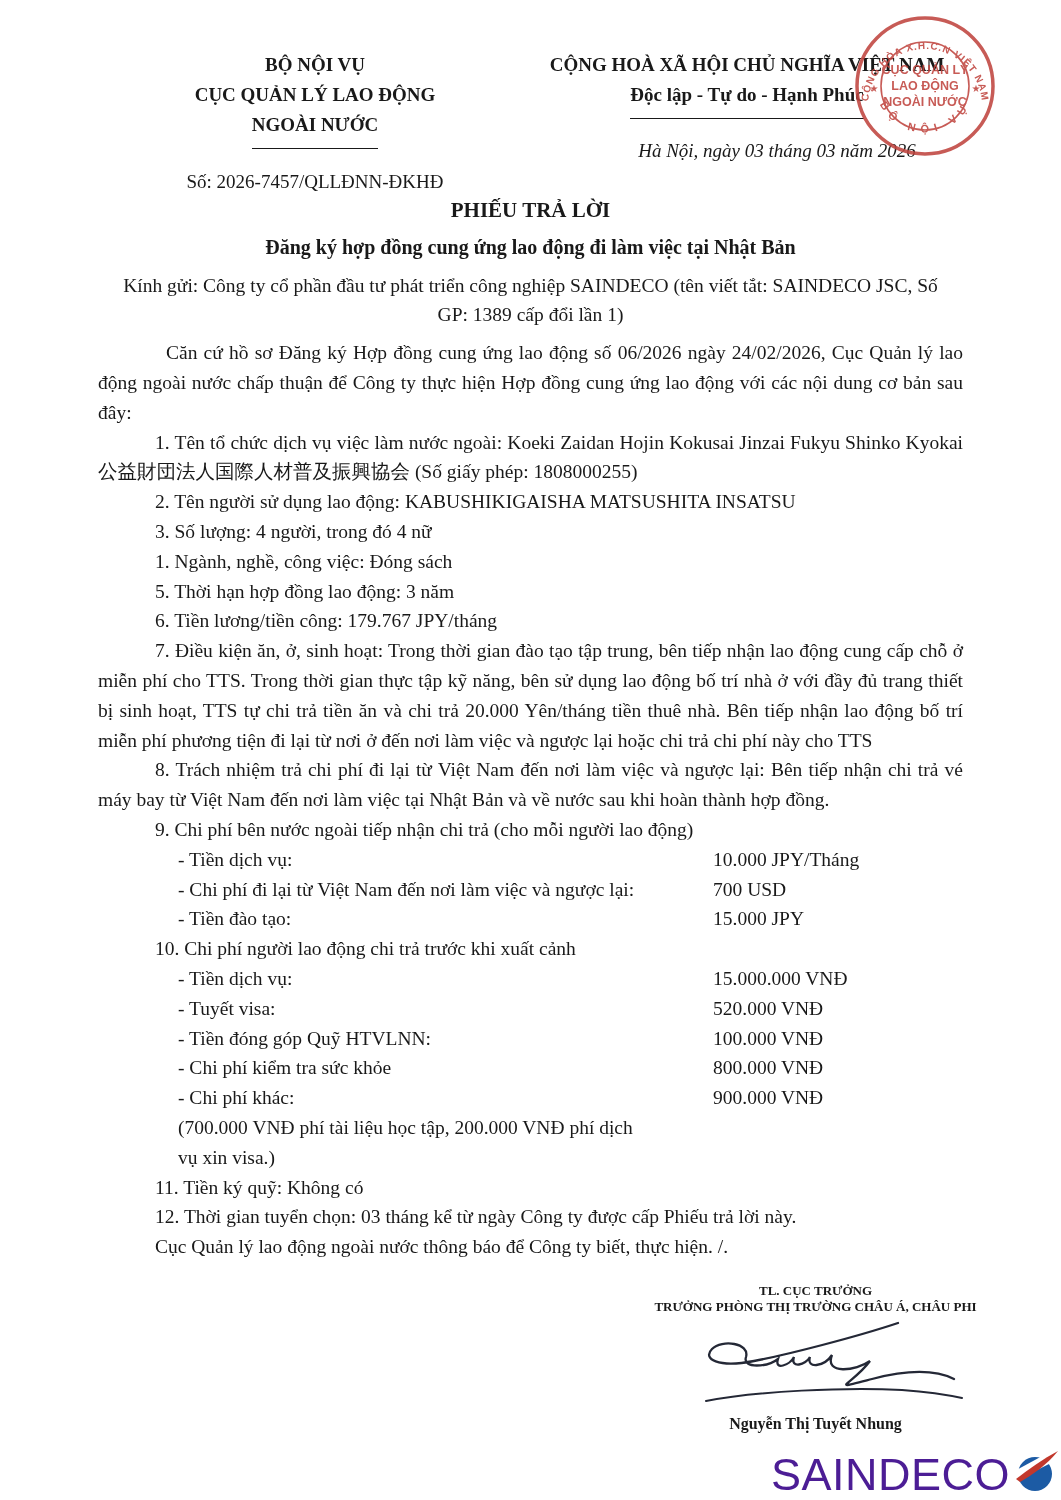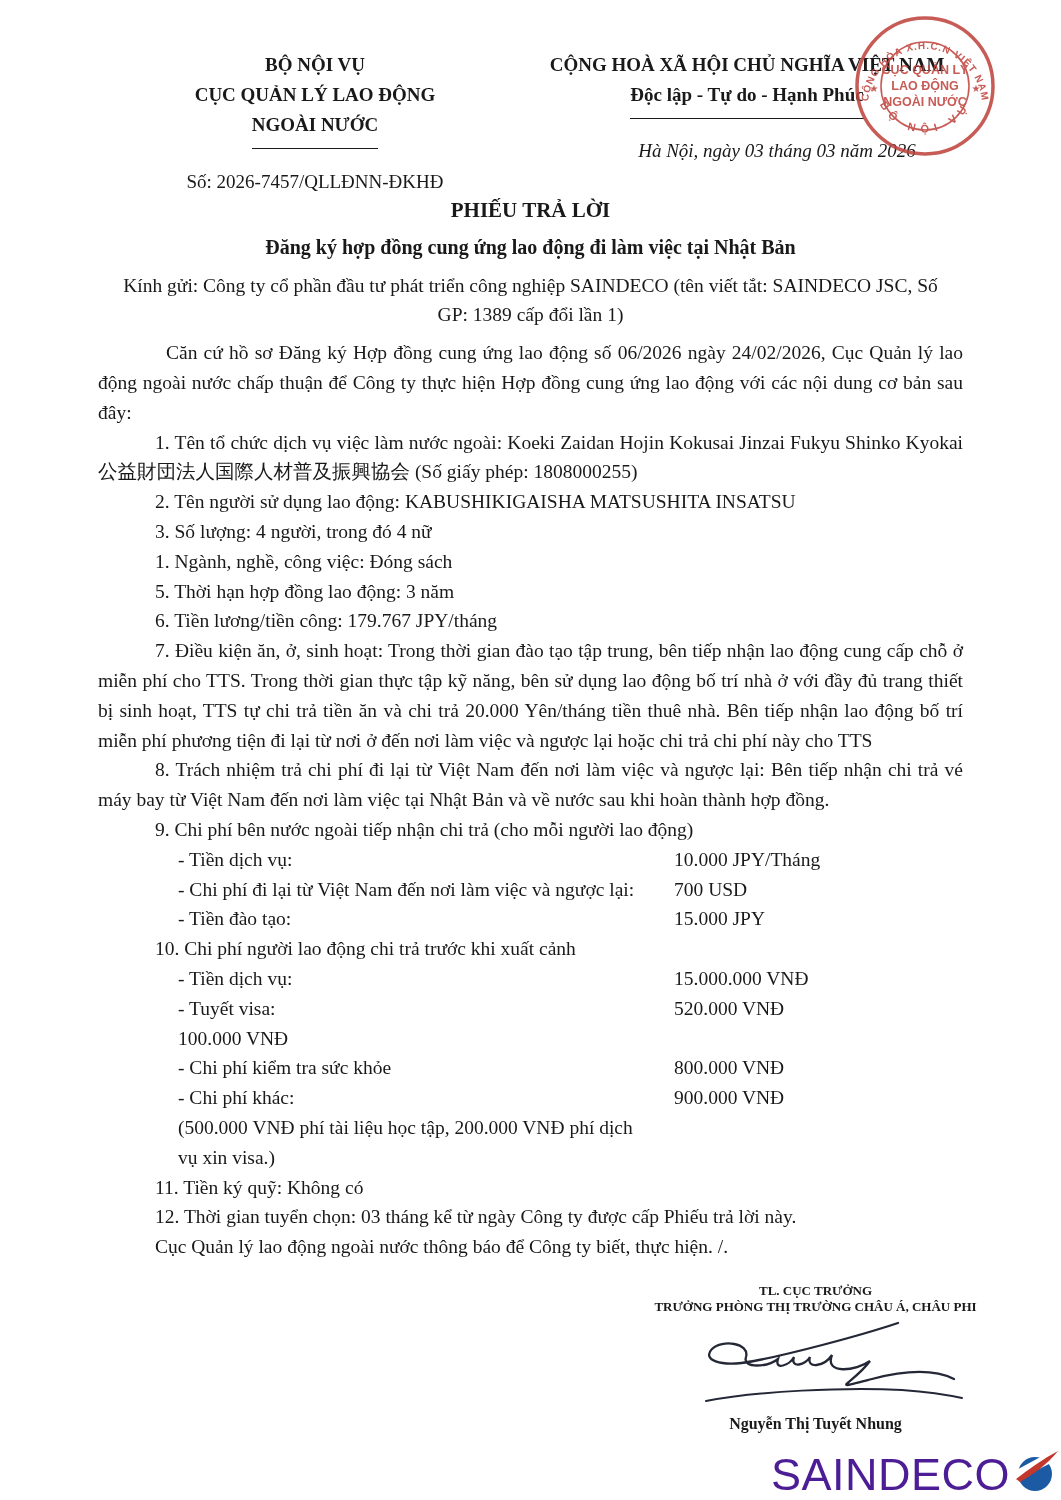--- a/index.html
+++ b/index.html
@@ -29,21 +29,21 @@
   
   .main{
     position:absolute;left:98px;top:196px;width:865px;
     font-size:19.5px;line-height:29.8px;
   }
   .doc-title{text-align:center;font-weight:bold;font-size:21px;margin:0 0 7px 0;}
   .doc-subtitle{text-align:center;font-weight:bold;font-size:20px;margin:0 0 2px 0;}
   .recipient{text-align:center;margin:8px;}
   p.para{margin:0;text-align:justify;text-indent:68px;}
   p.item{margin:0;text-align:justify;text-indent:57px;}
-  .fee-row{display:flex;margin:0;padding-left:80px;}
+  .fee-row{display:flex;margin:0;padding-left:80px;gap:39px;}
   .fee-label{width:496px;flex:none;}
   .fee-value{flex:1;}
   .fee-note{margin:0;padding-left:80px;width:470px;}
   
   .sig-block{position:absolute;left:648px;top:1283px;width:335px;text-align:center;}
   .sig-title{font-weight:bold;font-size:13px;line-height:16px;}
   .sig-name{font-weight:bold;font-size:16px;margin-top:2px;}
   .sig-scribble{margin:2px 0 0 0;}
   
   .logo{position:absolute;right:2px;bottom:1px;display:flex;align-items:flex-start;}
@@ -124,31 +124,32 @@
     <p class="item">10. Chi phí người lao động chi trả trước khi xuất cảnh</p>
     <div class="fee-row">
       <span class="fee-label">- Tiền dịch vụ:</span>
       <span class="fee-value">15.000.000 VNĐ</span>
     </div>
     <div class="fee-row">
       <span class="fee-label">- Tuyết visa:</span>
       <span class="fee-value">520.000 VNĐ</span>
     </div>
     <div class="fee-row">
+      <span class="fee-label">- Tiền đóng góp Quỹ HTVLNN:</span>
       <span class="fee-value">100.000 VNĐ</span>
     </div>
     <div class="fee-row">
       <span class="fee-label">- Chi phí kiểm tra sức khỏe</span>
       <span class="fee-value">800.000 VNĐ</span>
     </div>
     <div class="fee-row">
       <span class="fee-label">- Chi phí khác:</span>
       <span class="fee-value">900.000 VNĐ</span>
     </div>
-    <p class="fee-note">(500.000 VNĐ phí tài liệu học tập, 200.000 VNĐ phí dịch vụ xin visa.)</p>
+    <p class="fee-note">(700.000 VNĐ phí tài liệu học tập, 200.000 VNĐ phí dịch vụ xin visa.)</p>
 
     <p class="item">11. Tiền ký quỹ: Không có</p>
     <p class="item">12. Thời gian tuyển chọn: 03 tháng kể từ ngày Công ty được cấp Phiếu trả lời này.</p>
     <p class="item">Cục Quản lý lao động ngoài nước thông báo để Công ty biết, thực hiện. /.</p>
   </div>
 
   <div class="sig-block">
     <div class="sig-title">TL. CỤC TRƯỞNG</div>
     <div class="sig-title">TRƯỞNG PHÒNG THỊ TRƯỜNG CHÂU Á, CHÂU PHI</div>
     <svg class="sig-scribble" width="300" height="92" viewBox="0 0 300 92">

